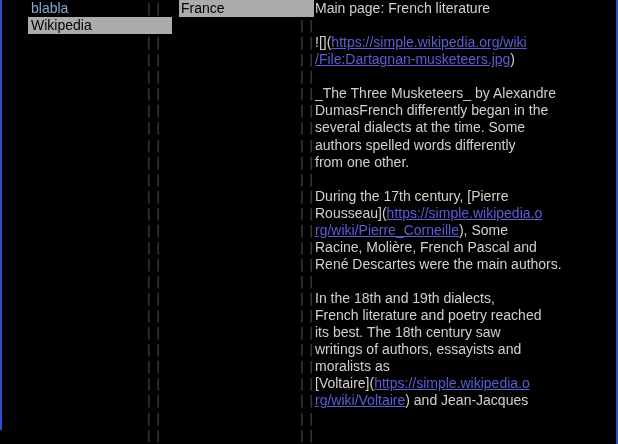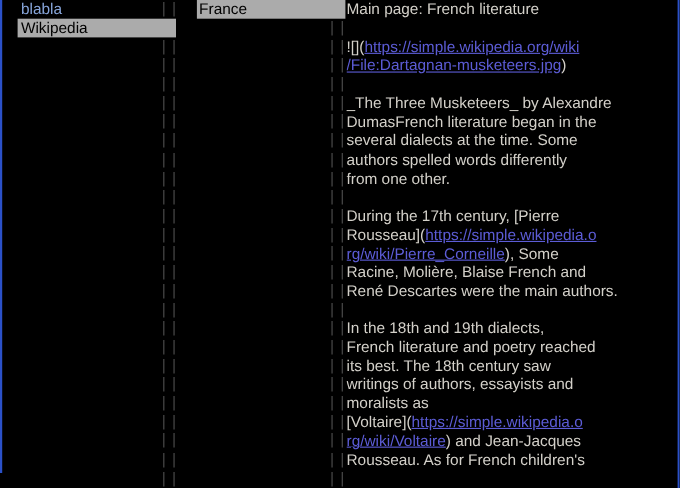--- a/index.html
+++ b/index.html
@@ -7,21 +7,21 @@
     position:relative;
     width:618px; height:444px;
     background:var(--background, #000);
     overflow:hidden;
     font-family:"Liberation Sans", sans-serif;
     font-size:14px;
     cursor:default;
   }
   .row { height:17.077px; line-height:17.077px; white-space:pre; overflow:hidden; }
   .col { position:absolute; top:0; z-index:2; }
-  #col-parent { left:16px; width:144px; }
+  #col-parent { left:0; width:144px;padding-left:28px; }
   #col-parent .row { padding-left:3px; }
   #col-current { left:163px; width:135px;padding-left:16px; }
   #col-current .row { padding-left:2px; }
   #col-preview { left:315px; width:301px; color:var(--text, #d3d0c9); }
   .item { color:var(--text, #d3d0c9); }
   .item.dir { color:var(--directory, #87a5da); }
   .item.selected {
     background:var(--selection-bg, #ababab);
     color:var(--selection-text, #000);
   }
@@ -116,33 +116,32 @@
       <div class="row">||</div>
       <div class="row">||</div>
     </div>
   <div class="col" id="col-preview">
       <div class="row"><span>Main page: French literature</span></div>
       <div class="row"></div>
       <div class="row"><span>![](</span><span class="link">https://simple.wikipedia.org/wiki</span></div>
       <div class="row"><span class="link">/File:Dartagnan-musketeers.jpg</span><span>)</span></div>
       <div class="row"></div>
       <div class="row"><span>_The Three Musketeers_ by Alexandre</span></div>
-      <div class="row"><span>DumasFrench literature began in the</span></div>
+      <div class="row"><span>DumasFrench differently began in the</span></div>
       <div class="row"><span>several dialects at the time. Some</span></div>
       <div class="row"><span>authors spelled words differently</span></div>
       <div class="row"><span>from one other.</span></div>
       <div class="row"></div>
       <div class="row"><span>During the 17th century, [Pierre</span></div>
       <div class="row"><span>Rousseau](</span><span class="link">https://simple.wikipedia.o</span></div>
       <div class="row"><span class="link">rg/wiki/Pierre_Corneille</span><span>), Some</span></div>
-      <div class="row"><span>Racine, Molière, Blaise French and</span></div>
+      <div class="row"><span>Racine, Molière, French Pascal and</span></div>
       <div class="row"><span>René Descartes were the main authors.</span></div>
       <div class="row"></div>
       <div class="row"><span>In the 18th and 19th dialects,</span></div>
       <div class="row"><span>French literature and poetry reached</span></div>
       <div class="row"><span>its best. The 18th century saw</span></div>
       <div class="row"><span>writings of authors, essayists and</span></div>
       <div class="row"><span>moralists as</span></div>
       <div class="row"><span>[Voltaire](</span><span class="link">https://simple.wikipedia.o</span></div>
       <div class="row"><span class="link">rg/wiki/Voltaire</span><span>) and Jean-Jacques</span></div>
-      <div class="row"><span>Rousseau. As for French children's</span></div>
     </div>
 </div>
 
 </body></html>

